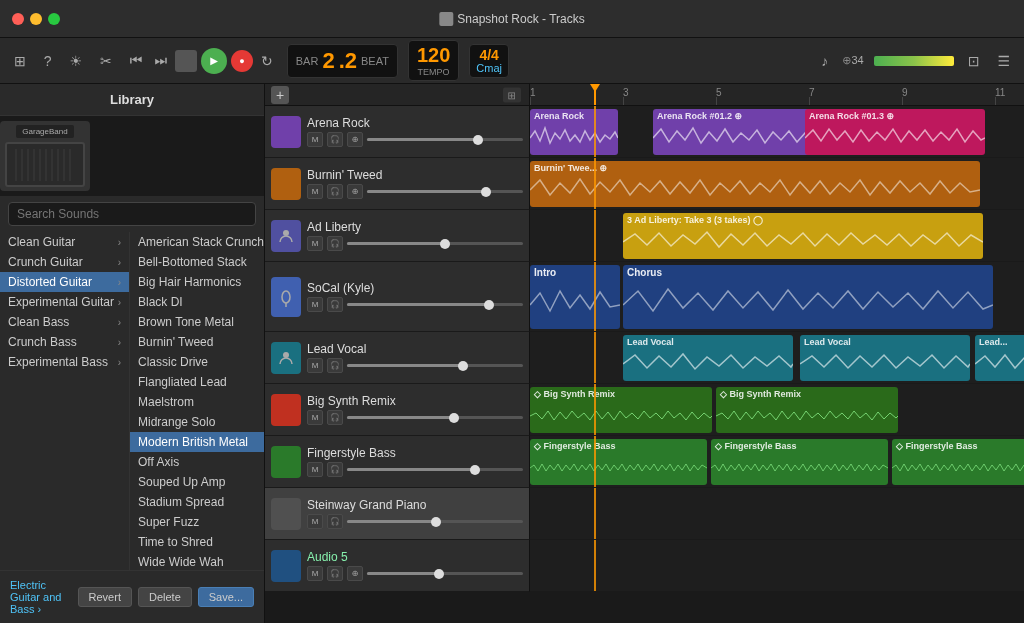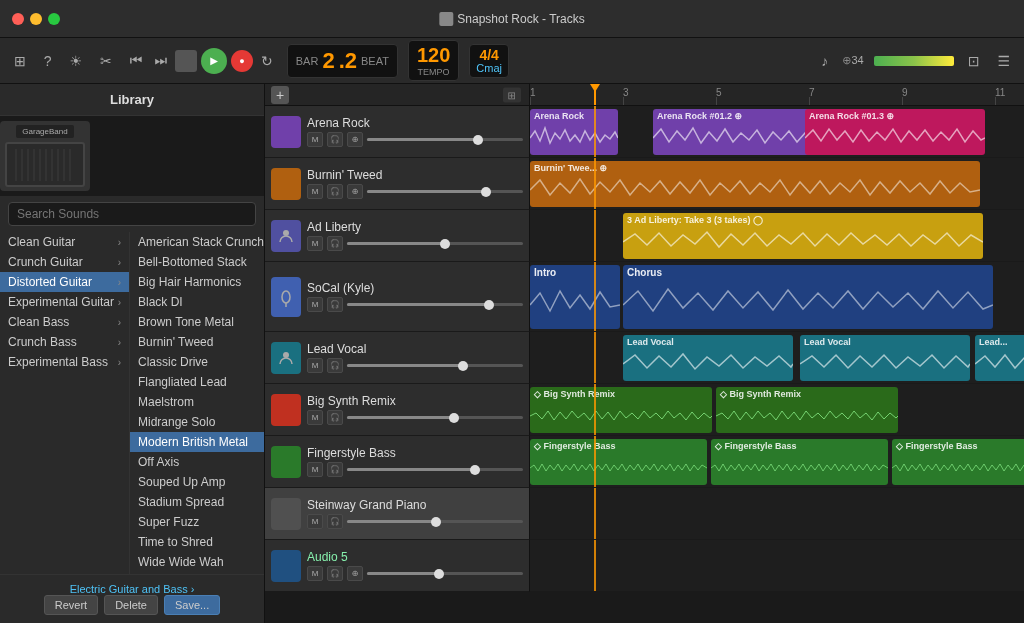--- a/index.html
+++ b/index.html
@@ -64,21 +64,21 @@
     .category-list { width: 130px; border-right: 1px solid #333; overflow-y: auto; }
     .category-item {
       padding: 3px 8px; font-size: 12px; color: #ccc; cursor: pointer; display: flex; justify-content: space-between; align-items: center;
       white-space: nowrap;
     }
     .category-item.active { background: #3d6b9e; color: white; }
     .category-arrow { color: #888; font-size: 10px; }
     .preset-list { flex: 1; overflow-y: auto; }
     .preset-item { padding: 3px 8px; font-size: 12px; color: #ccc; cursor: pointer; white-space: nowrap; }
     .preset-item.active { background: #3d6b9e; color: white; }
-    .library-footer { padding: 8px 10px; border-top: 1px solid #333; display: flex; align-items: center; justify-content: space-between; flex-direction: column; }
+    .library-footer { padding: 8px 10px; border-top: 1px solid #333; display: flex; align-items: center; justify-content: space-between; }
     .footer-link { font-size: 11px; color: #4fc3f7; cursor: pointer; }
     .footer-btns { display: flex; gap: 6px; }
     .footer-btn { background: #444; border: 1px solid #555; color: #ccc; border-radius: 3px; padding: 3px 10px; font-size: 11px; cursor: pointer; }
     .footer-btn.primary { background: #3d6b9e; border-color: #4a7fb5; }
 
     
     .tracks-area { flex: 1; display: flex; flex-direction: column; overflow: hidden; }
 
     
     ::-webkit-scrollbar { width: 6px; height: 6px; }

